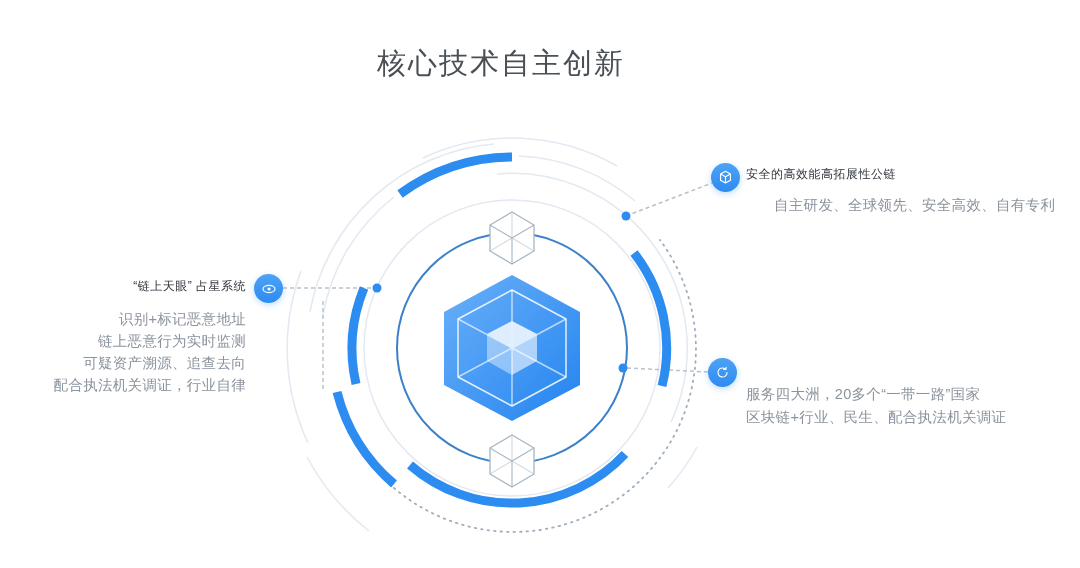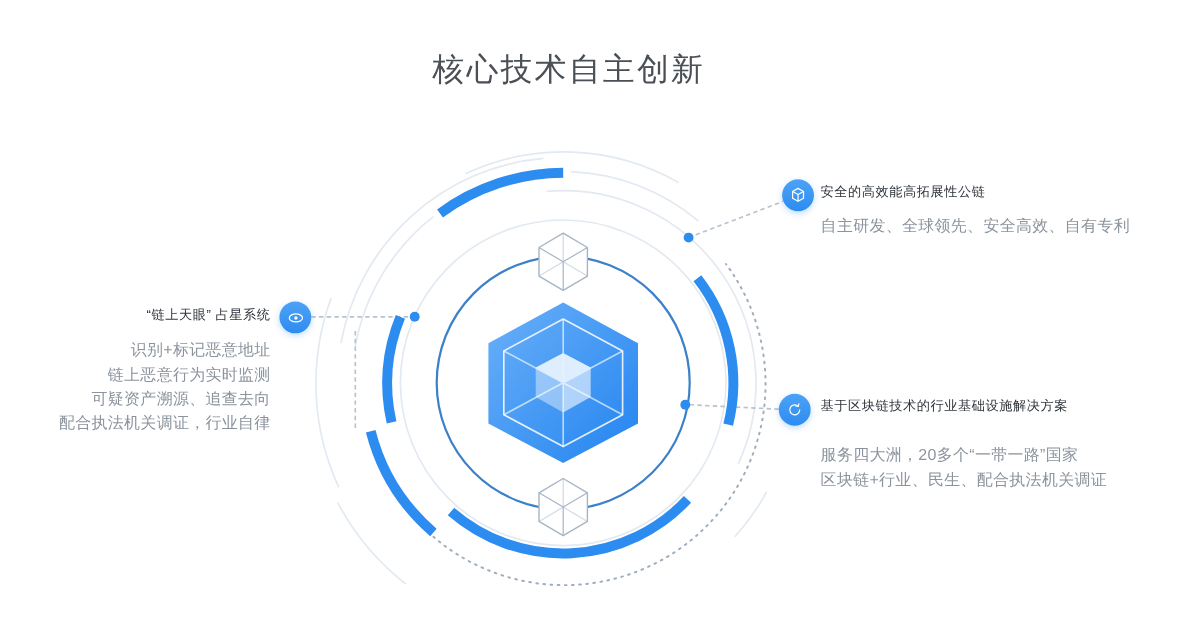--- a/index.html
+++ b/index.html
@@ -2,21 +2,21 @@
 <html style="--accent-blue: #2d8cf0; --ring-blue: #3c80c8; --arc-gray: #e2e9f1; --dot-gray: #9fadbd; --dash-gray: #b8c2cd; --title-text: #4a5056; --heading-text: #2f343c; --body-text: #8b939d; --cube-gradient-top: #6ab0f9; --cube-gradient-bottom: #2384ef;"><head>
 <meta charset="utf-8">
 <style>
   html,body { margin:0; padding:0; background:#ffffff; }
   body { font-family:"Liberation Sans","DejaVu Sans",sans-serif; }
   .stage {
     position:relative; width:1080px; height:568px;
     background:#ffffff; overflow:hidden;
   }
   .page-title {
-    position:absolute; top:44px; left:16px; width:1002px; margin:0;
+    position:absolute; top:44px; left:0; width:1002px; margin:0;
     text-align:center; font-size:29px; font-weight:500;
     letter-spacing:2px; color:var(--title-text,#4a5056);
   }
   svg.hub { position:absolute; left:0; top:0; width:1080px; height:568px; display:block; }
 
   
   .arc-gray   { fill:none; stroke:var(--arc-gray,#e2e9f1); stroke-width:1.5; }
   .arc-dotted { fill:none; stroke:var(--dot-gray,#9fadbd); stroke-width:1.8;
                 stroke-dasharray:1.5 5; stroke-linecap:round; }
   .dash-line  { fill:none; stroke:var(--dash-gray,#b8c2cd); stroke-width:1.5; stroke-dasharray:4 3; }
@@ -39,21 +39,21 @@
   .icon-badge svg { display:block; }
   .callout { position:absolute; }
   .c-title {
     font-size:12px; font-weight:400; line-height:20px;
     color:var(--heading-text,#2f343c); letter-spacing:.5px; white-space:nowrap;
   }
   .c-desc, .c-line {
     font-size:14.5px; color:var(--body-text,#8b939d);
     letter-spacing:.3px; white-space:nowrap;
   }
-  .c-desc { margin-top:12px; }
+  .c-desc { margin-top:12px;margin-left:28px; }
   .callout-sky-eye { text-align:right; }
   .callout-sky-eye .c-lines { margin-top:12px; line-height:22px; }
   .callout-industry .c-lines { margin-top:24px; line-height:23px; }
   .callout-public-chain { left:746px; top:164px; }
   .callout-sky-eye      { right:834px; top:276px; width:320px; }
   .callout-industry     { left:746px; top:359px; }
 </style>
 </head>
 <body>
 
@@ -156,20 +156,19 @@
     </div>
   </div>
 
   <div class="icon-badge" style="left:708px; top:358px;">
     <svg width="17" height="17" viewBox="0 0 24 24">
       <path d="M18.4 12 a6.4 6.4 0 1 1 -1.9 -4.55" fill="none" stroke="#fff" stroke-width="1.6" stroke-linecap="round"></path>
       <path d="M17.2 4.6 L16.6 7.8 L13.4 7.2" fill="none" stroke="#fff" stroke-width="1.6" stroke-linejoin="round" stroke-linecap="round"></path>
     </svg>
   </div>
   <div class="callout callout-industry">
-    <div class="c-title">基于区块链技术的行业基础设施解决方案</div>
     <div class="c-lines">
       <div class="c-line">服务四大洲，20多个“一带一路”国家</div>
       <div class="c-line">区块链+行业、民生、配合执法机关调证</div>
     </div>
   </div>
 
 </div>
 
 </body></html>

